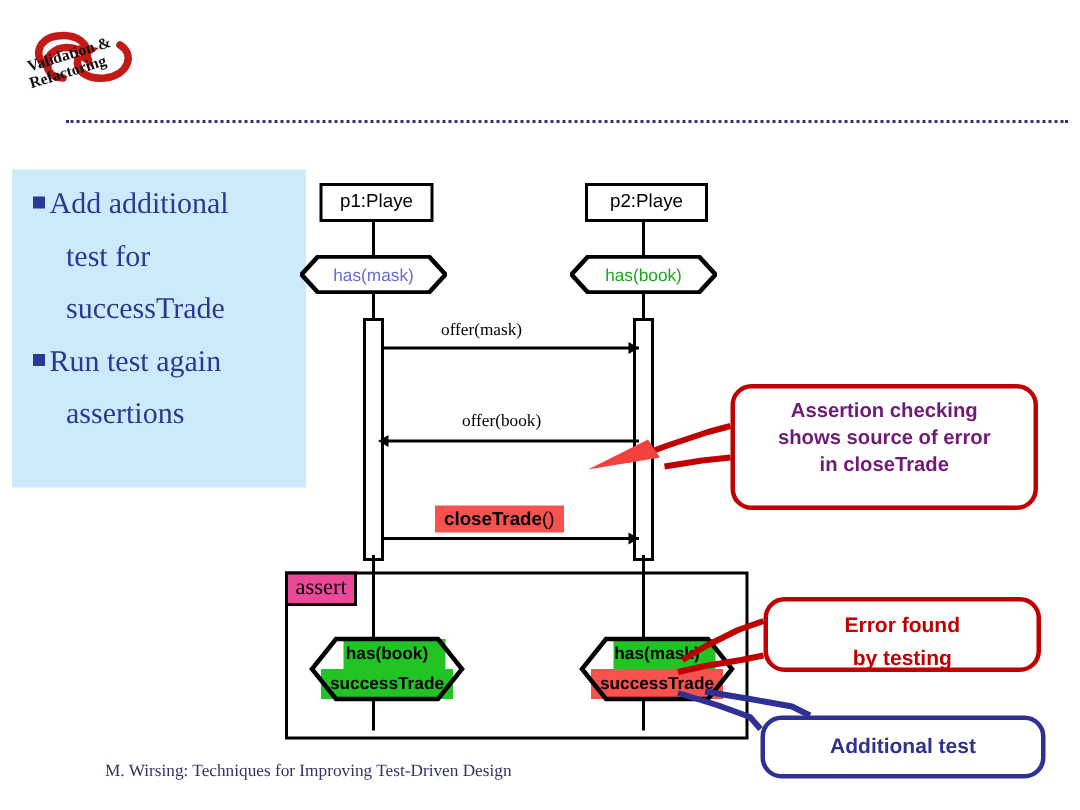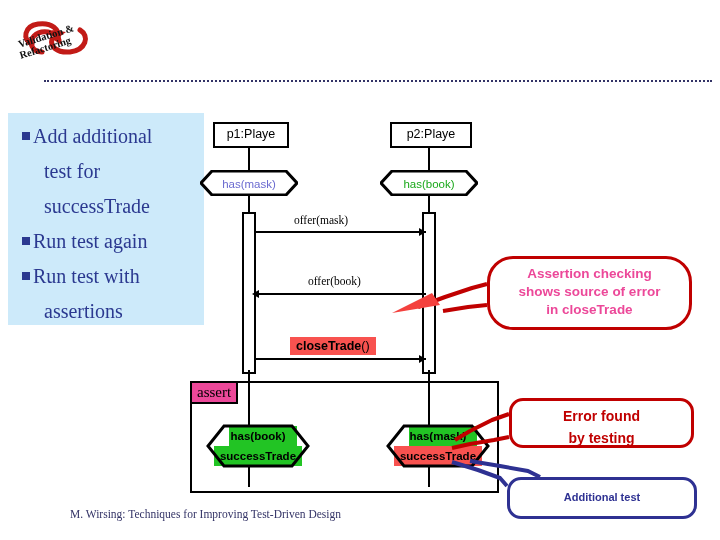--- a/index.html
+++ b/index.html
@@ -86,25 +86,25 @@
     font-size:12.5px;
     font-weight:bold;
     color:#000;
     padding:2px 6px;
     white-space:nowrap;
   }
   .closeTrade .paren{font-weight:normal;}
 
   
   .callout-red{
-    position:absolute;left:487px;top:256px;width:205px;height:74px;
+    position:absolute;left:487px;top:256px;width:205px;height:84px;
     border:3px solid #c00000;
-    border-radius:26px;
+    border-radius:14px;
     background:#fff;
-    color:#ec4899;
+    color:#701a75;
     font-weight:bold;
     font-size:13.5px;
     line-height:18px;
     text-align:center;
     padding-top:6px;
     box-sizing:border-box;
     white-space:pre-line;
   }
   .callout-red2{
     position:absolute;left:509px;top:398px;width:185px;height:50px;
@@ -120,21 +120,21 @@
     box-sizing:border-box;
     white-space:pre-line;
   }
   .callout-blue{
     position:absolute;left:507px;top:477px;width:190px;height:42px;
     border:3px solid #2e3192;
     border-radius:14px;
     background:#fff;
     color:#2e3192;
     font-weight:bold;
-    font-size:11px;
+    font-size:14px;
     line-height:34px;
     text-align:center;
     box-sizing:border-box;
   }
   .tail{position:absolute;}
 
   
   .frame{
     position:absolute;left:190px;top:381px;width:305px;height:108px;
     border:2px solid #000;background:transparent;
@@ -191,21 +191,20 @@
   </div>
 
   <div class="divider"></div>
 
   <div class="bluepanel">
     <div class="bullets">
       <span class="bl"><span class="sq"></span><span>Add additional</span></span>
       <span class="bl ind"><span>test for</span></span>
       <span class="bl ind"><span>successTrade</span></span>
       <span class="bl"><span class="sq"></span><span>Run test again</span></span>
-      <span class="bl"><span class="sq"></span><span>Run test with</span></span>
       <span class="bl ind"><span>assertions</span></span>
     </div>
   </div>
 
   <div class="seq">
 
     <div class="lifebox" style="left:23px;top:4px;width:72px;">p1:Playe</div>
     <div class="lifebox" style="left:200px;top:4px;width:78px;">p2:Playe</div>
 
     <div class="lifeline" style="left:58px;top:30px;height:30px;"></div>

